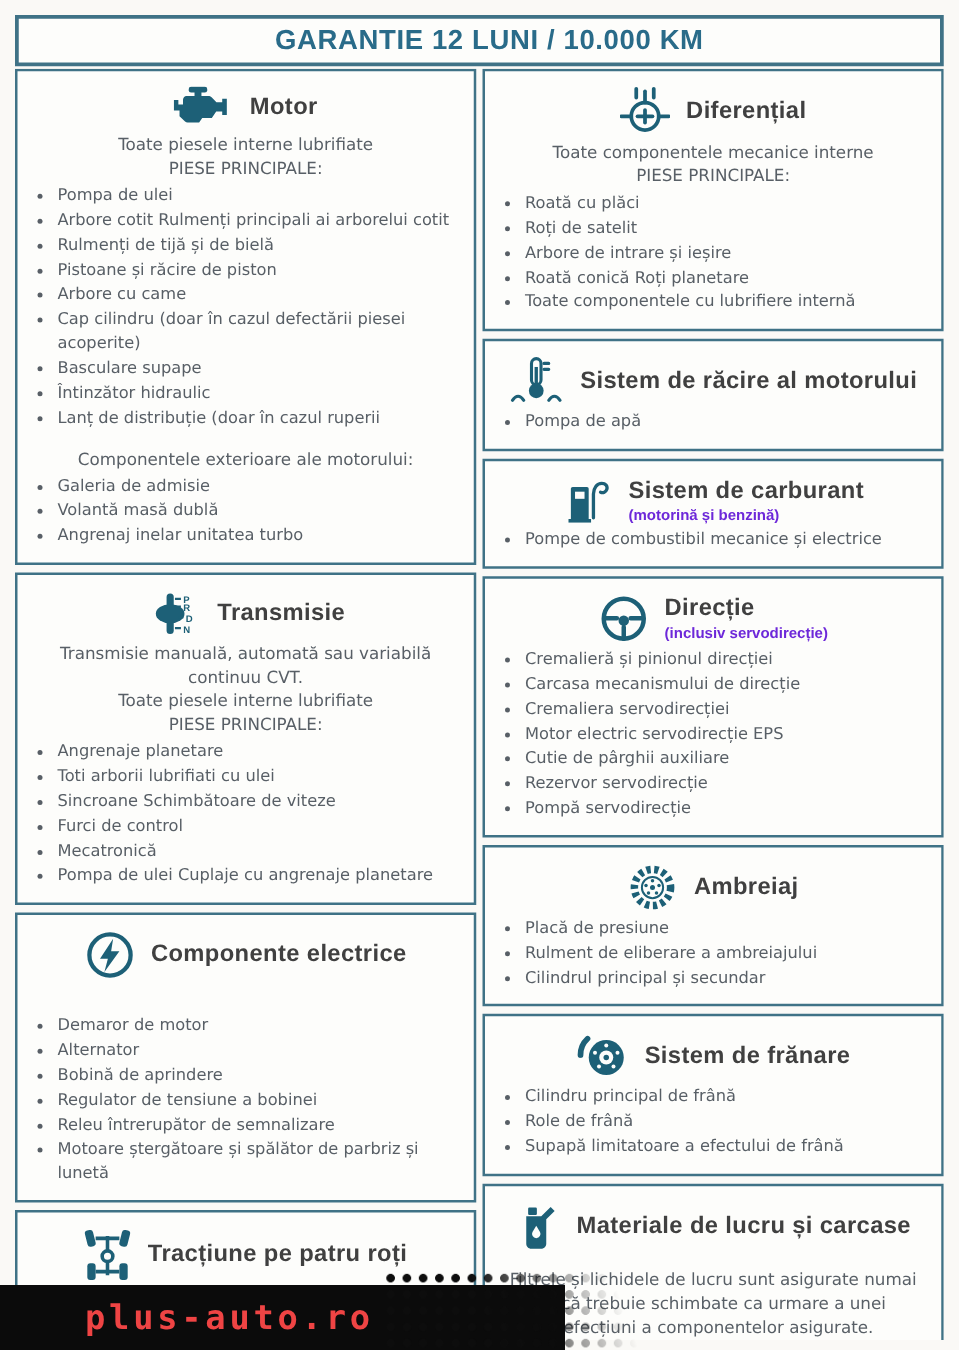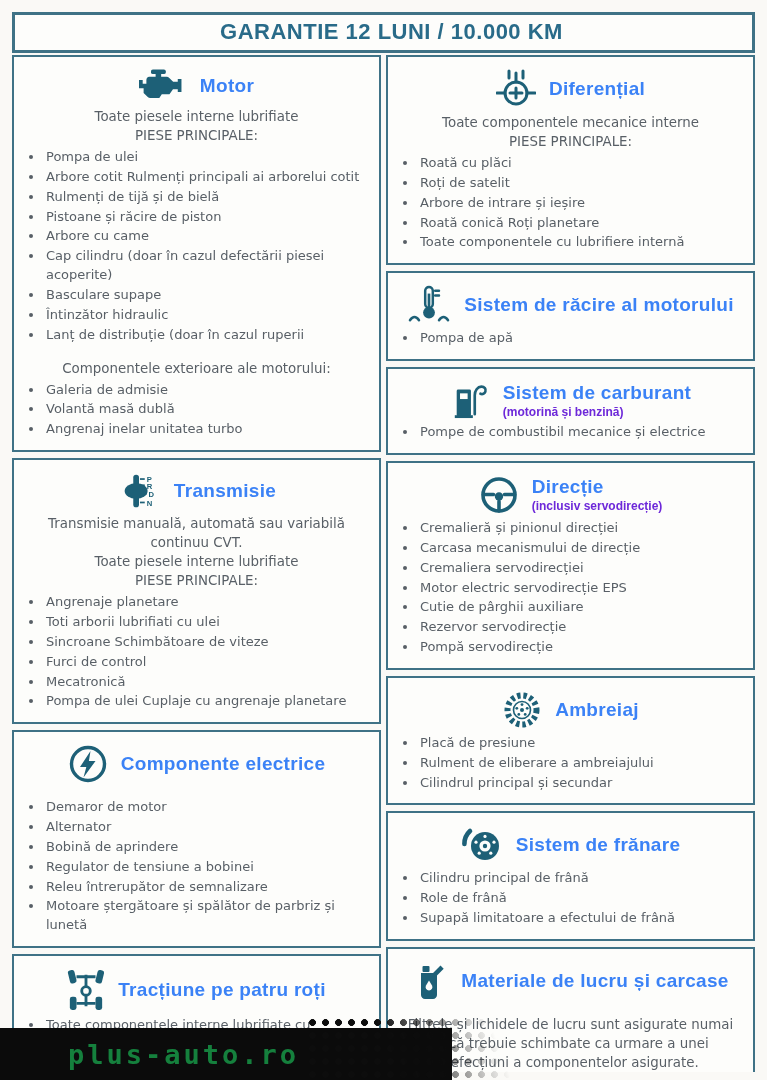--- a/index.html
+++ b/index.html
@@ -29,41 +29,41 @@
   .box.grow{flex:1 1 auto;}
   .box-header{
     display:flex;align-items:center;justify-content:center;gap:13px;
     margin:6px 0 4px;color:#1d6077;
   }
   .box-header .icon{flex:0 0 auto;display:flex;align-items:center;}
   .box-header .icon svg{display:block;}
   .titlewrap{display:flex;flex-direction:column;align-items:flex-start;}
   .box-title{
     margin:0;font-family:"Liberation Sans", sans-serif;
-    font-size:19px;font-weight:bold;color:#3b82f6;letter-spacing:.3px;
+    font-size:19px;font-weight:bold;color:#404040;letter-spacing:.3px;
   }
   .box-subtitle{
     font-family:"Liberation Sans", sans-serif;
     font-size:12px;font-weight:bold;color:#6d28d9;margin-top:1px;
   }
   .center-block{ text-align:center;color:#585f66;font-size:13.4px;line-height:1.42;margin:2px 4px 0;}
   .center-block.spaced{margin-top:14px;}
   .bullets{
     margin:3px 0 0;padding:0 0 0 22px;color:#585f66;
     font-size:13px;line-height:1.45;
   }
   .bullets li{margin:1px 0;padding-left:2px;}
   .bullets li::marker{color:#585f66;}
   .footer-bar{
     position:absolute;left:0;bottom:0;width:452px;height:52px;
     background:#0b0b0b;z-index:5;display:flex;align-items:center;
   }
   .footer-brand{
     font-family:"DejaVu Sans Mono", monospace;font-weight:bold;
-    color:#15803d;font-size:27px;letter-spacing:3px;margin-left:68px;
+    color:#ef4444;font-size:27px;letter-spacing:3px;margin-left:68px;
   }
   .halftone{
     position:absolute;left:306px;bottom:0;width:240px;height:64px;z-index:6;
     background-image:radial-gradient(circle,#0d0d0d 34%,rgba(0,0,0,0) 40%);
     background-size:13px 13px;
     -webkit-mask-image:linear-gradient(70deg,#000 35%,transparent 78%);
     mask-image:linear-gradient(70deg,#000 35%,transparent 78%);
   }
 </style>
 </head>
@@ -159,21 +159,21 @@
           <span class="icon">
             <svg width="40" height="40" viewBox="0 0 40 40">
               <circle cx="20" cy="20" r="16.5" fill="none" stroke="currentColor" stroke-width="3.4"></circle>
               <path fill="currentColor" d="M22.5 7 12 23h6.3L15.5 33.5 27.5 17h-6.6L22.5 7z"></path>
             </svg>
           </span>
           <div class="titlewrap">
             <h2 class="box-title">Componente electrice</h2>
           </div>
         </div>
-        <ul class="bullets spaced" style="margin-top: 14px;">
+        <ul class="bullets spaced" style="margin-top: 28px;">
           <li>Demaror de motor</li>
           <li>Alternator</li>
           <li>Bobină de aprindere</li>
           <li>Regulator de tensiune a bobinei</li>
           <li>Releu întrerupător de semnalizare</li>
           <li>Motoare ștergătoare și spălător de parbriz și lunetă</li>
         </ul>
       </section>
       <section class="box">
         <div class="box-header">

